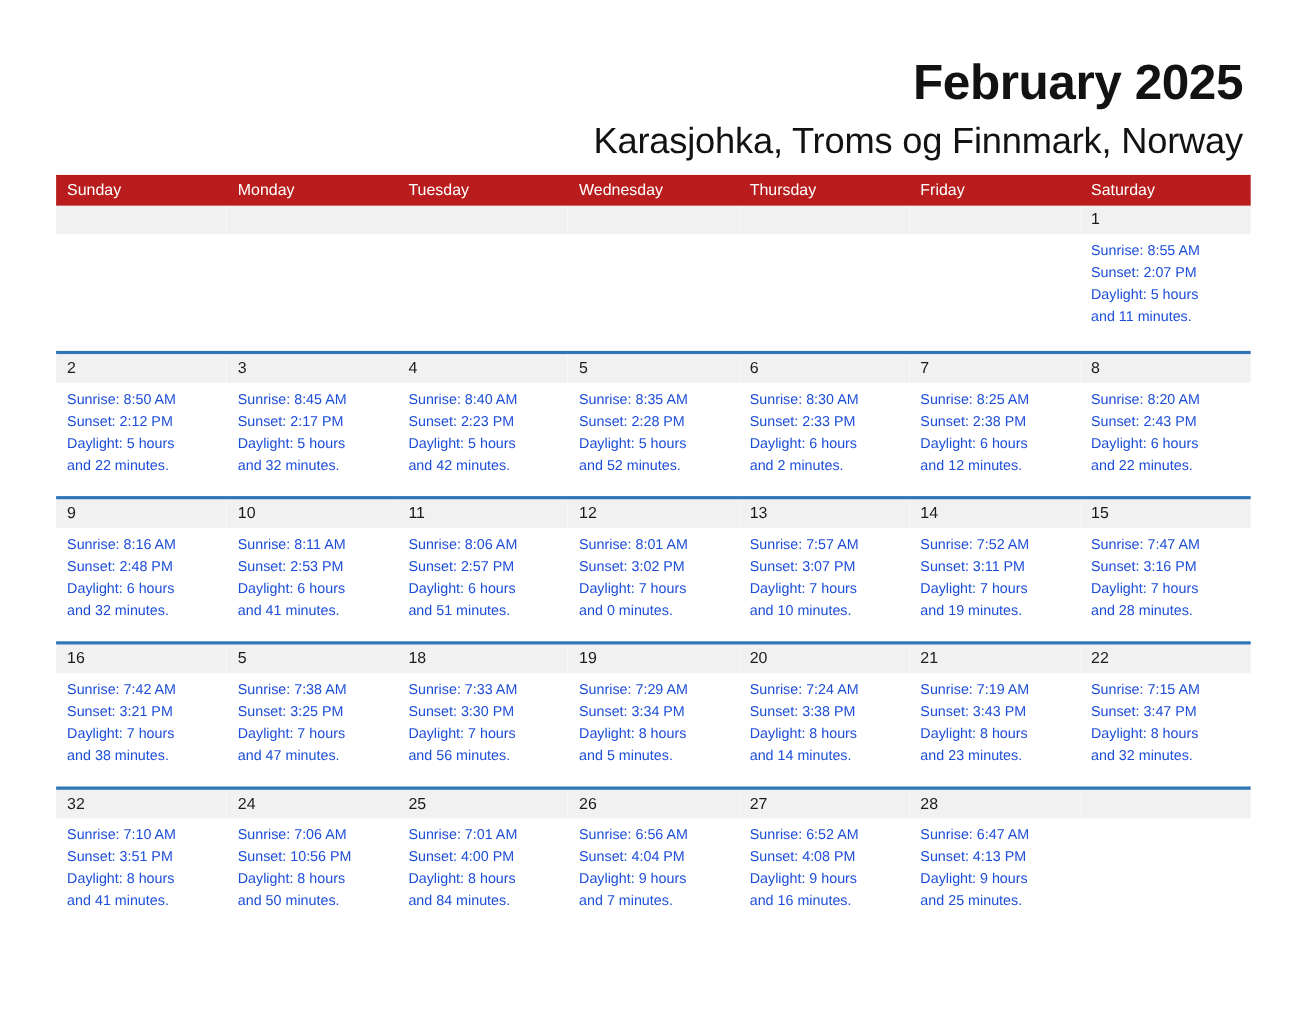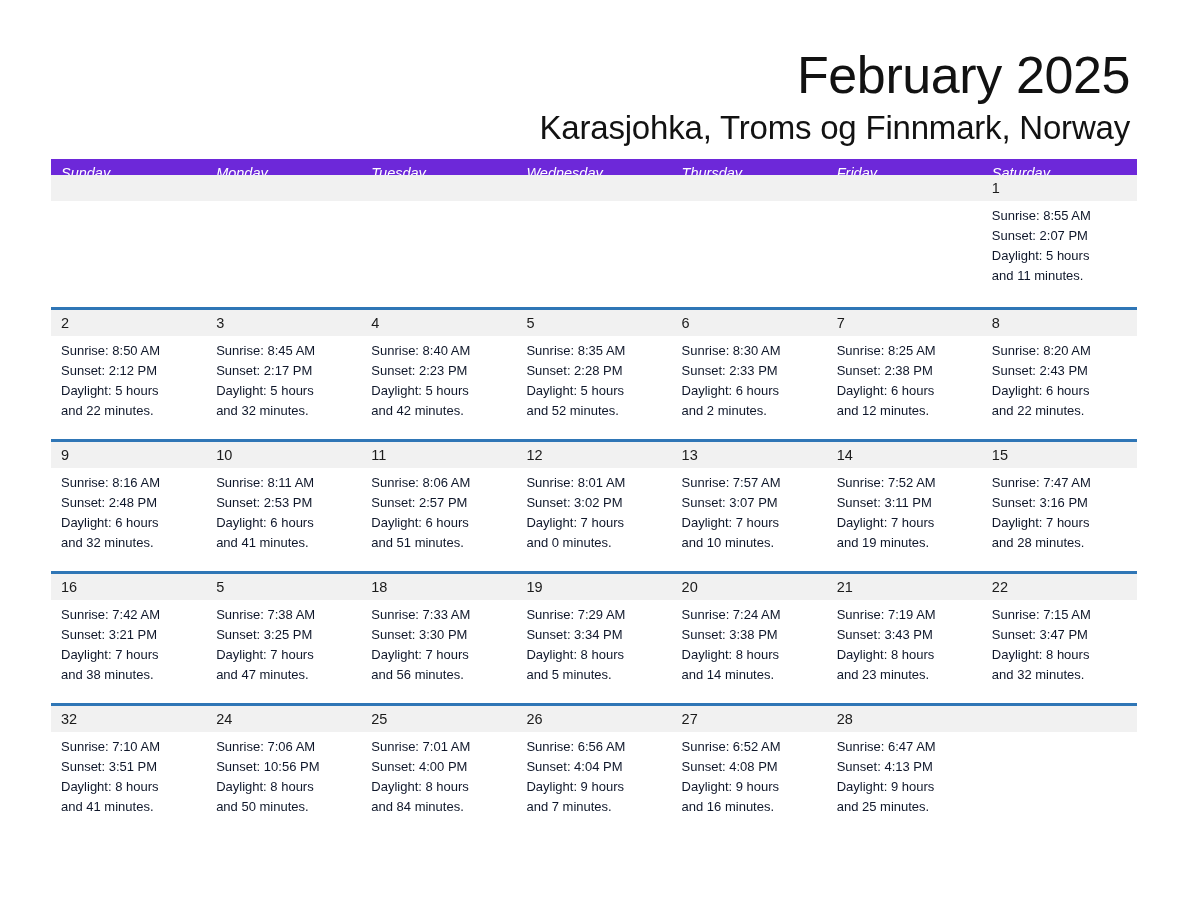--- a/index.html
+++ b/index.html
@@ -66,24 +66,24 @@
     letter-spacing: -0.3px;
   }
 
   .title-block {
     position: absolute;
     right: 58px;
     top: 48px;
     text-align: right;
   }
   .month-title {
-    font-size: 52px;
+    font-size: 45px;
     line-height: 54px;
     color: #121212;
-    font-weight: normal;
+    font-weight: bold;
     margin: 0;
     letter-spacing: -0.4px;
   }
   .location-title {
     font-size: 33px;
     line-height: 32px;
     color: #121212;
     margin: 10px 0 0 0;
     font-weight: normal;
     letter-spacing: -0.2px;
@@ -91,23 +91,22 @@
 
   
   .calendar {
     position: absolute;
     left: 51px;
     top: 159px;
     width: 1086px;
   }
   .cal-head {
     display: flex;
-    background: #6d28d9;
-    height: 16px;
-    font-style: italic;
+    background: #b91c1c;
+    height: 28px;
   }
   .cal-head .hcell {
     flex: 1 1 0;
     color: #ffffff;
     font-size: 14.5px;
     line-height: 28px;
     padding-left: 10px;
     box-sizing: border-box;
     white-space: nowrap;
     overflow: hidden;
@@ -137,21 +136,21 @@
     color: #1b1b1b;
     box-sizing: border-box;
   }
   .daycell.empty .daynum {
     background: #f1f1f1;
   }
   .dayinfo {
     padding: 5px 8px 0 10px;
     font-size: 13px;
     line-height: 20px;
-    color: #0f172a;
+    color: #1d4ed8;
   }
   .dayinfo div {
     white-space: nowrap;
   }
   .daycell.empty .dayinfo {
     visibility: hidden;
   }
 </style>
 </head>
 <body>

